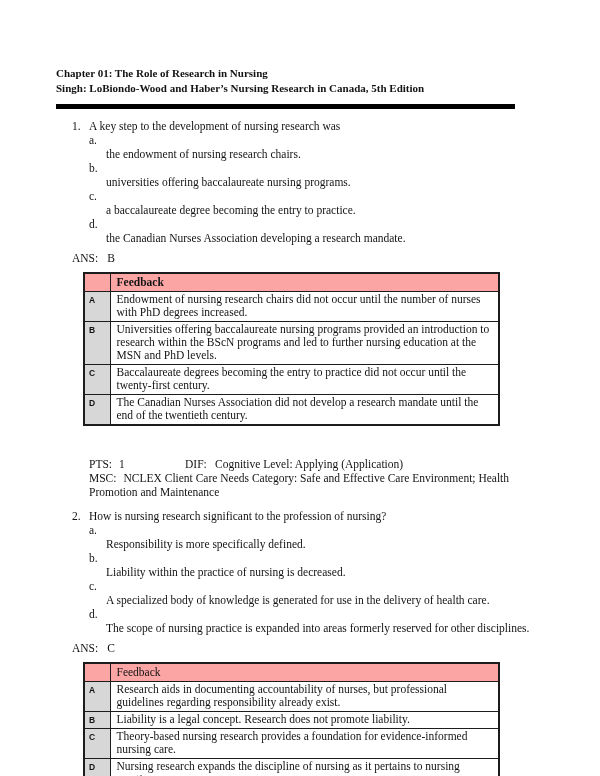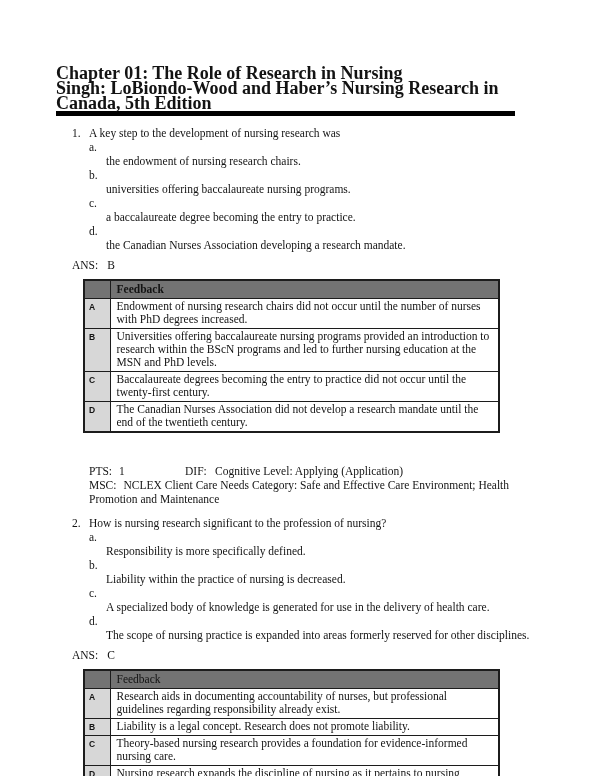--- a/index.html
+++ b/index.html
@@ -12,23 +12,23 @@
     color: #131313;
     overflow: hidden;
   }
   .doc { padding: 66px 28px 0 57px; }
 
   
   .doc-header {
     margin-left: -1px;
     width: 459px;
     border-bottom: 5px solid #000;
-    padding-bottom: 0;
+    padding-bottom: 8px;
     font-weight: bold;
-    font-size: 18px;
+    font-size: 11px;
     line-height: 15px;
   }
   .doc-header .line2 { }
 
   .section-title {
     margin-top: 26px;
     font-weight: bold;
     letter-spacing: 0.2px;
   }
 
@@ -60,21 +60,21 @@
   }
   td.cell-letter {
     width: 24px;
     background: #d7d7d7;
     font-family: "Liberation Sans", sans-serif;
     font-weight: bold;
     font-size: 8.5px;
     padding: 2px 0 0 4px;
   }
   td.cell-text { padding: 1px 4px 2px 6px; }
-  tr.fb-header td { background: #737373; }
+  tr.fb-header td { background: #fca5a5; }
   tr.fb-header td.cell-text { padding-top: 2px; padding-bottom: 2px; }
   .fb-head-bold { font-weight: bold; }
 
   
   .meta { margin-left: 32px; margin-top: 31px; width: 455px; }
   .meta-row1 { display: flex; }
   .pts-label { width: 30px; flex: none; }
   .pts-value { width: 66px; flex: none; }
   .dif-label { width: 30px; flex: none; }
   .msc-label { margin-right: 7px; }

